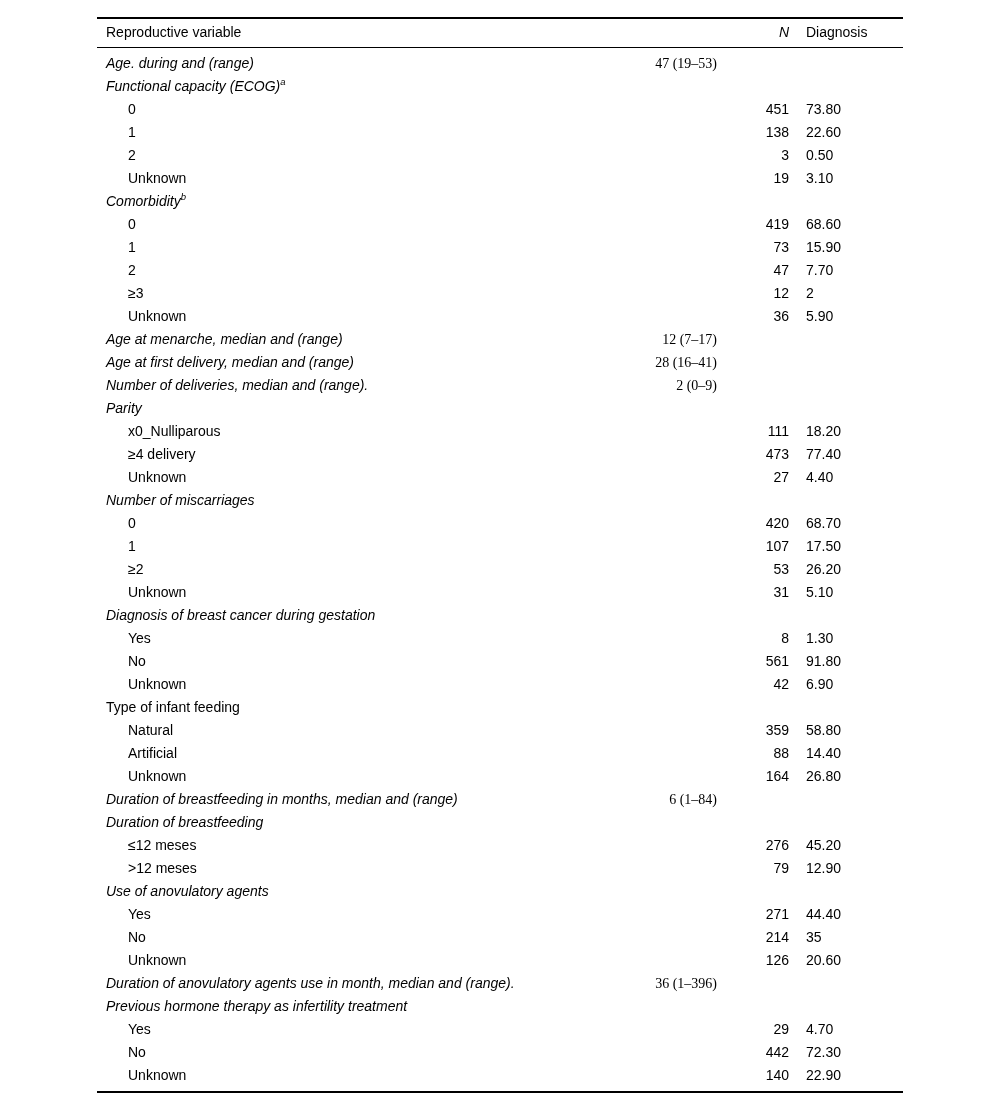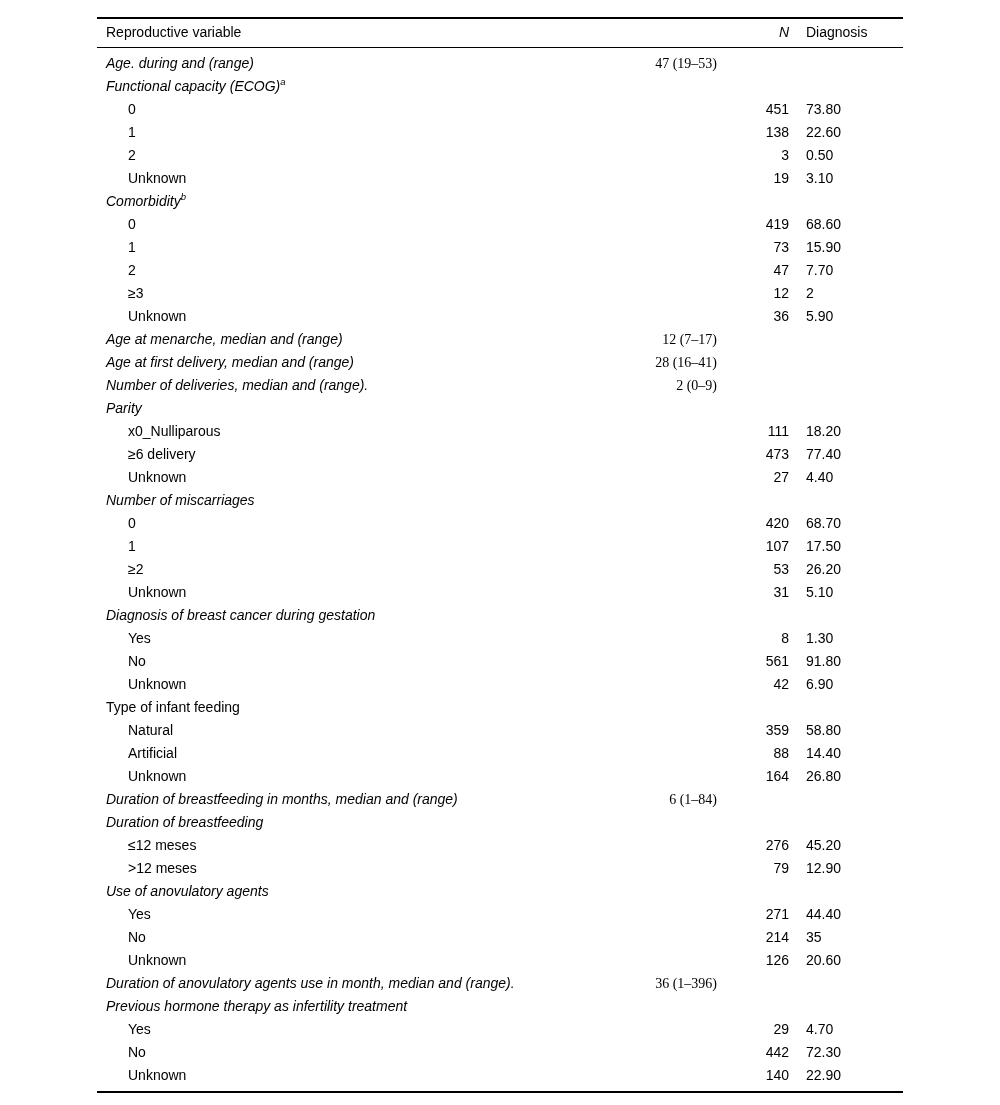--- a/index.html
+++ b/index.html
@@ -196,21 +196,21 @@
           <td class="n"></td>
           <td class="pct"></td>
         </tr>
         <tr class="sub">
           <td class="var">x0_Nulliparous</td>
           <td class="median"></td>
           <td class="n">111</td>
           <td class="pct">18.20</td>
         </tr>
         <tr class="sub">
-          <td class="var">≥6 delivery</td>
+          <td class="var">≥4 delivery</td>
           <td class="median"></td>
           <td class="n">473</td>
           <td class="pct">77.40</td>
         </tr>
         <tr class="sub">
           <td class="var">Unknown</td>
           <td class="median"></td>
           <td class="n">27</td>
           <td class="pct">4.40</td>
         </tr>

